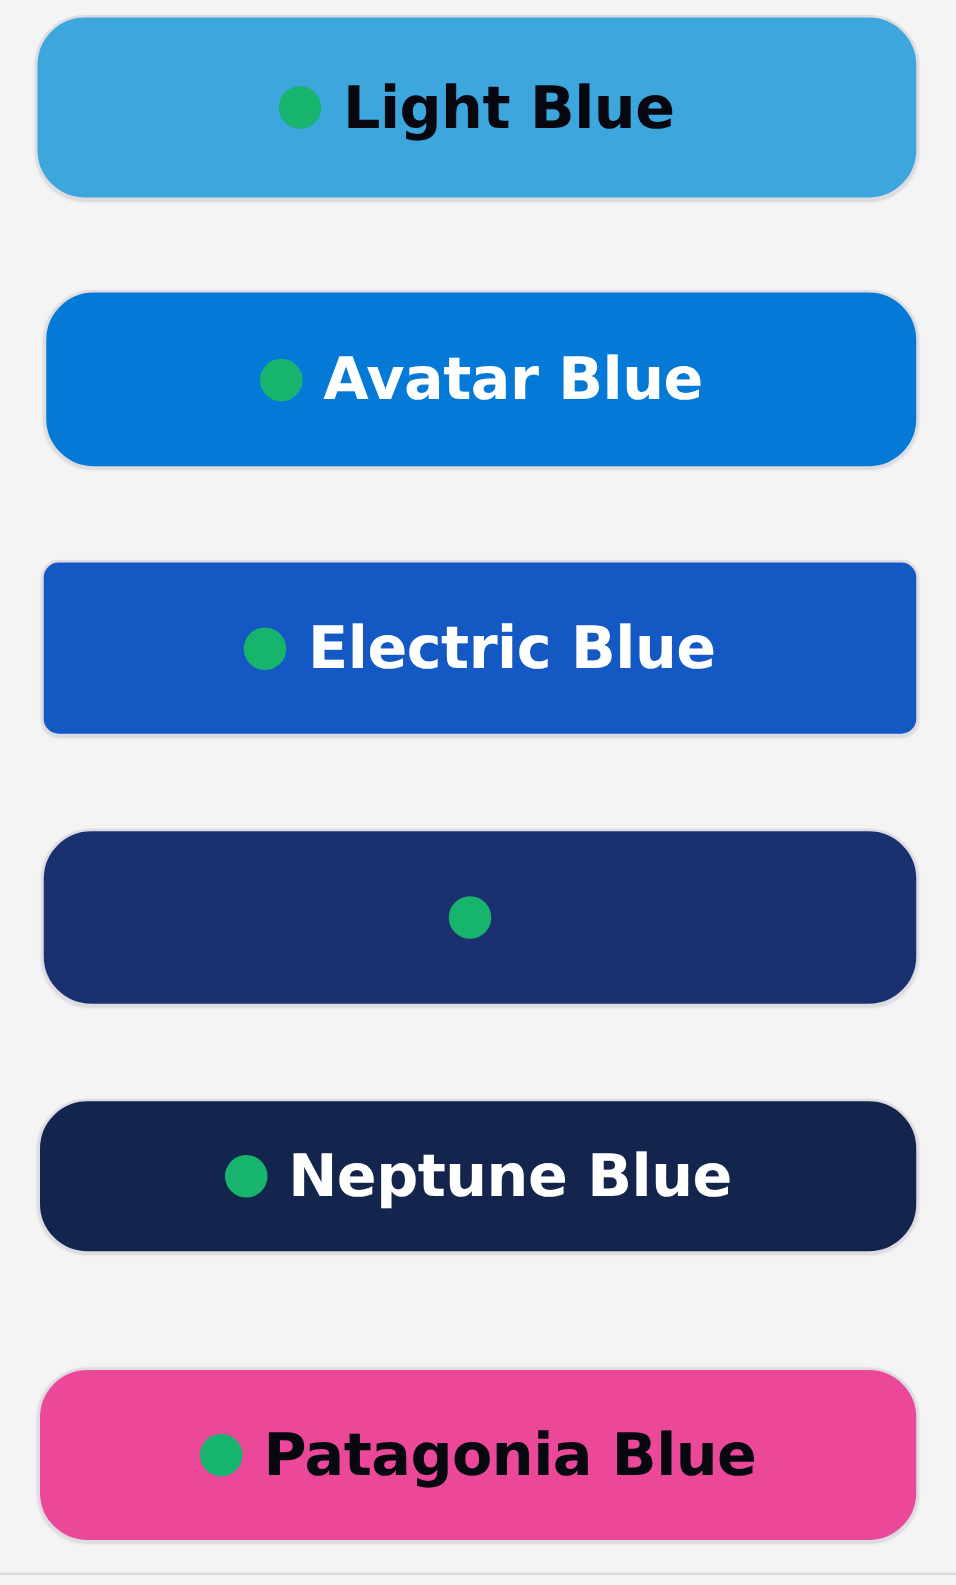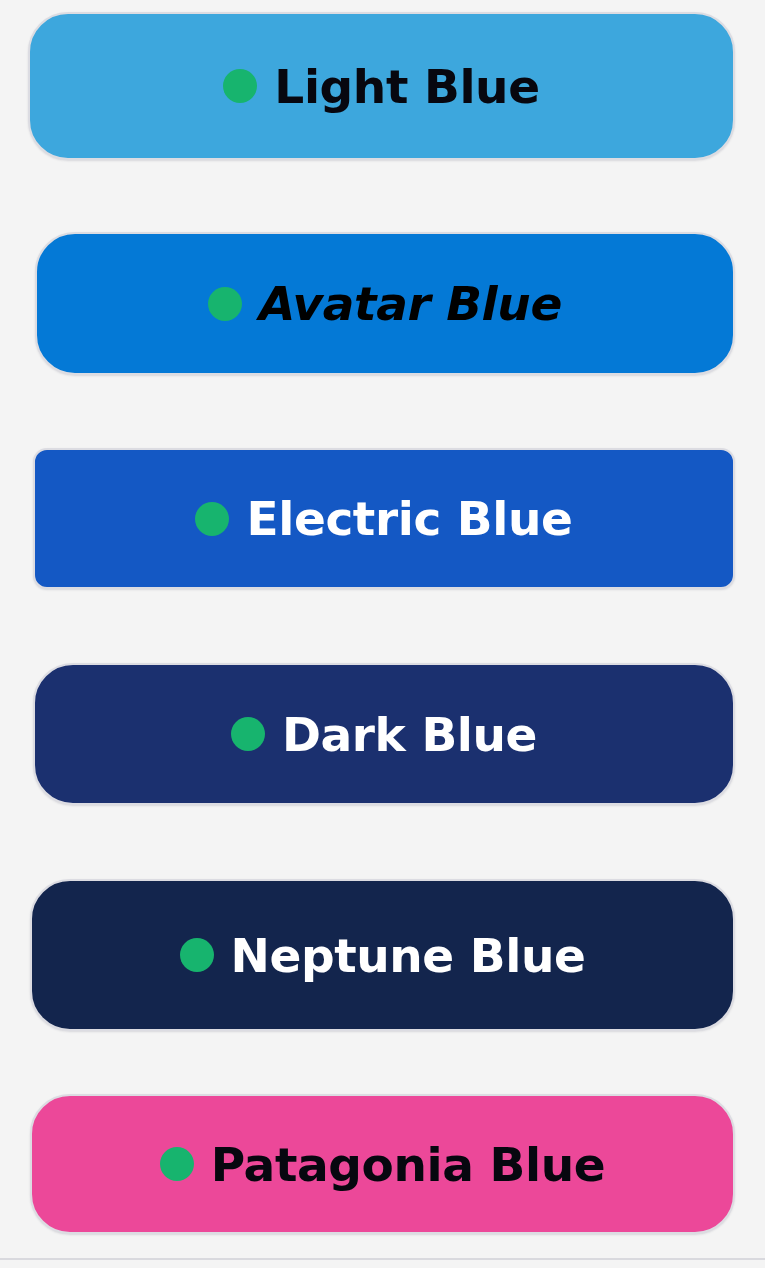--- a/index.html
+++ b/index.html
@@ -66,31 +66,30 @@
 </head>
 <body>
 
 <div id="color-list" style="background: rgb(244, 244, 244);">
     <div class="color-button" style="left: 28px; top: 12px; width: 707px; height: 148px; background: rgb(61, 167, 221); border-color: rgb(220, 220, 226);">
       <span class="dot" style="background: rgb(23, 180, 110); width: 34px; height: 34px;"></span>
       <span class="label" style="color: rgb(7, 7, 15);">Light Blue</span>
     </div>
     <div class="color-button" style="left: 35px; top: 232px; width: 700px; height: 143px; background: rgb(4, 121, 214); border-color: rgb(220, 220, 226);">
       <span class="dot" style="background: rgb(23, 180, 110); width: 34px; height: 34px;"></span>
-      <span class="label" style="color: #000000; font-style: italic;">Avatar Blue</span>
+      <span class="label" style="color: #ffffff;">Avatar Blue</span>
     </div>
     <div class="color-button" style="left: 33px; top: 448px; width: 702px; height: 141px; background: rgb(20, 88, 196); border-color: rgb(220, 220, 226); border-radius: 14px;">
       <span class="dot" style="background: rgb(23, 180, 110); width: 34px; height: 34px;"></span>
       <span class="label" style="color: rgb(255, 255, 255);">Electric Blue</span>
     </div>
     <div class="color-button" style="left: 33px; top: 663px; width: 702px; height: 142px; background: rgb(27, 48, 111); border-color: rgb(220, 220, 226);">
       <span class="dot" style="background: rgb(23, 180, 110); width: 34px; height: 34px;"></span>
-      <span class="label" style="color: rgb(255, 255, 255);">Dark Blue</span>
     </div>
-    <div class="color-button" style="left: 30px; top: 879px; width: 705px; height: 152px; background: rgb(19, 37, 77); border-color: rgb(220, 220, 226);">
+    <div class="color-button" style="left: 30px; top: 879px; width: 705px; height: 124px; background: rgb(19, 37, 77); border-color: rgb(220, 220, 226);">
       <span class="dot" style="background: rgb(23, 180, 110); width: 34px; height: 34px;"></span>
       <span class="label" style="color: rgb(255, 255, 255);">Neptune Blue</span>
     </div>
     <div class="color-button" style="left: 30px; top: 1094px; width: 705px; height: 140px; background: #ec4899; border-color: rgb(220, 220, 226);">
       <span class="dot" style="background: rgb(23, 180, 110); width: 34px; height: 34px;"></span>
       <span class="label" style="color: rgb(7, 7, 15);">Patagonia Blue</span>
     </div>
     <div class="bottom-divider" style="top: 1258px; background: rgb(217, 217, 222);"></div>
   </div>
 

